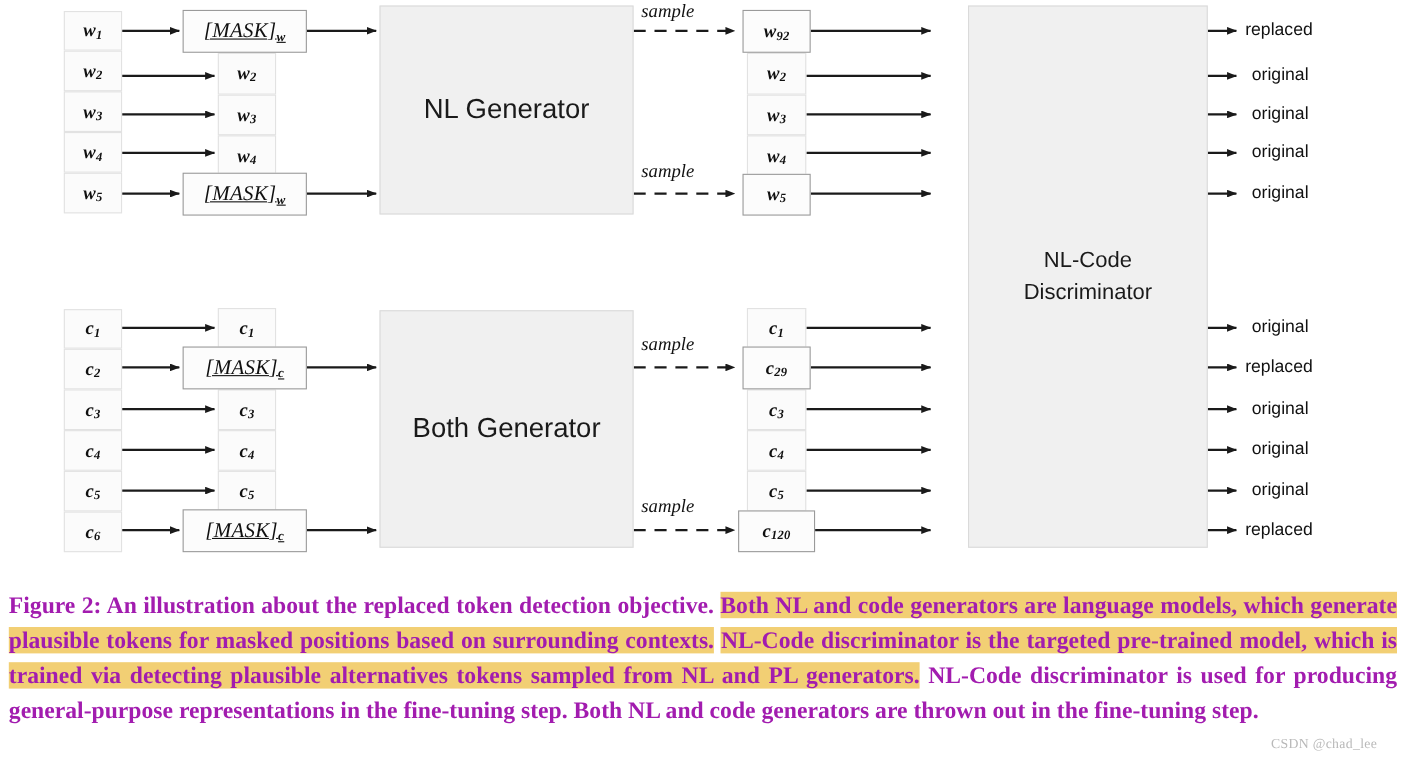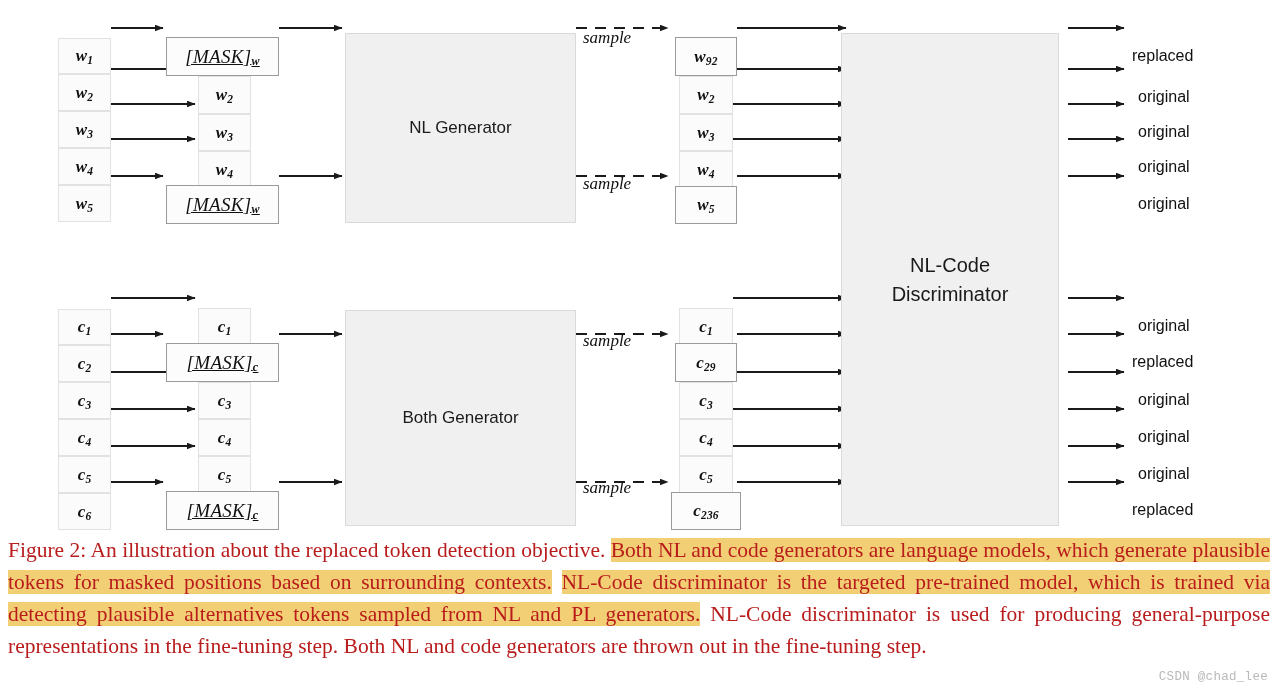--- a/index.html
+++ b/index.html
@@ -2,21 +2,21 @@
 <html><head>
 <meta charset="utf-8">
 <style>
   html,body{margin:0;padding:0;}
   body{
     width:1278px;height:690px;background:#ffffff;
     font-family:"Liberation Sans", sans-serif;
     overflow:hidden;position:relative;
   }
   #fig{position:absolute;left:0;top:0;width:1278px;height:520px;}
-  .abs{position:absolute;box-sizing:border-box;margin-top:28px;}
+  .abs{position:absolute;box-sizing:border-box;}
 
   
   .cell{
     background:#fbfbfb;border:1px solid #e2e2e2;
     display:flex;align-items:center;justify-content:center;
     font-family:"Liberation Serif", serif;
     font-style:italic;font-weight:700;font-size:17px;color:#101010;
     letter-spacing:.2px;
   }
   .cell.dark{border:1px solid #9a9a9a;background:#fcfcfc;z-index:5;}
@@ -24,21 +24,21 @@
   .mask{
     font-family:"Liberation Serif", serif;font-style:italic;font-weight:400;
     font-size:19px;letter-spacing:.3px;text-decoration:underline;
   }
   .mask .sub{font-size:12px;position:relative;top:5px;}
 
   
   .block{
     background:#f0f0f0;border:1px solid #dadada;
     display:flex;align-items:center;justify-content:center;
-    text-align:center;color:#1a1a1a;font-size:17px;line-height:1.35;
+    text-align:center;color:#1a1a1a;font-size:25px;line-height:1.35;
     font-family:"Liberation Sans", sans-serif;
   }
   .block.disc{font-size:20px;}
 
   
   .samp{
     font-family:"Liberation Serif", serif;font-style:italic;
     font-size:17px;color:#111;white-space:nowrap;
   }
   .out{
@@ -46,28 +46,29 @@
     font-size:16px;color:#111;white-space:nowrap;
   }
 
   
   #arrows{position:absolute;left:0;top:0;width:1278px;height:520px;pointer-events:none;}
 
   
   #caption{
     position:absolute;left:0;top:520px;width:1278px;height:170px;
     font-family:"Liberation Serif", serif;
-    font-size:21.5px;line-height:32px;color:#b91c1c;
+    font-size:21.5px;line-height:32px;color:#a21caf;
     padding:14px 8px 0 8px;box-sizing:border-box;
     text-align:justify;
+    font-weight:bold;
   }
   #caption .hl{background:#f2cf74;}
   #wm{
-    position:absolute;right:10px;bottom:6px;
-    font-family:Liberation Mono, monospace;
+    position:absolute;right:26px;bottom:6px;
+    font-family:Liberation Serif, serif;
     font-size:12.5px;color:#b9b9b9;letter-spacing:.3px;
   }
 </style>
 </head>
 <body>
 
 <div id="fig">
 
   <svg id="arrows" viewBox="0 0 1278 520">
     <defs>
@@ -193,21 +194,21 @@
   </div>
   <div class="abs cell" style="left:679px;top:123px;width:54px;height:37px;">
     <span>w</span>
       <span class="sub">4</span>
   </div>
   <div class="abs cell dark" style="left:675px;top:158px;width:62px;height:38px;">
     <span>w</span>
       <span class="sub">5</span>
   </div>
 
-  <div class="abs block disc" style="left:841px;top:5px;width:218px;height:493px;">
+  <div class="abs block disc" style="left:880px;top:5px;width:218px;height:493px;">
     <div style="line-height:1.45;">
       <div>NL-Code</div>
       <div>Discriminator</div>
     </div>
   </div>
 
   <div class="abs out" style="left:1132px;top:19px;">replaced</div>
   <div class="abs out" style="left:1138px;top:60px;">original</div>
   <div class="abs out" style="left:1138px;top:95px;">original</div>
   <div class="abs out" style="left:1138px;top:130px;">original</div>
@@ -285,21 +286,21 @@
   <div class="abs cell" style="left:679px;top:391px;width:54px;height:37px;">
     <span>c</span>
       <span class="sub">4</span>
   </div>
   <div class="abs cell" style="left:679px;top:428px;width:54px;height:37px;">
     <span>c</span>
       <span class="sub">5</span>
   </div>
   <div class="abs cell dark" style="left:671px;top:464px;width:70px;height:38px;">
     <span>c</span>
-      <span class="sub">236</span>
+      <span class="sub">120</span>
   </div>
 
   <div class="abs out" style="left:1138px;top:289px;">original</div>
   <div class="abs out" style="left:1132px;top:325px;">replaced</div>
   <div class="abs out" style="left:1138px;top:363px;">original</div>
   <div class="abs out" style="left:1138px;top:400px;">original</div>
   <div class="abs out" style="left:1138px;top:437px;">original</div>
   <div class="abs out" style="left:1132px;top:473px;">replaced</div>
 
 </div>

